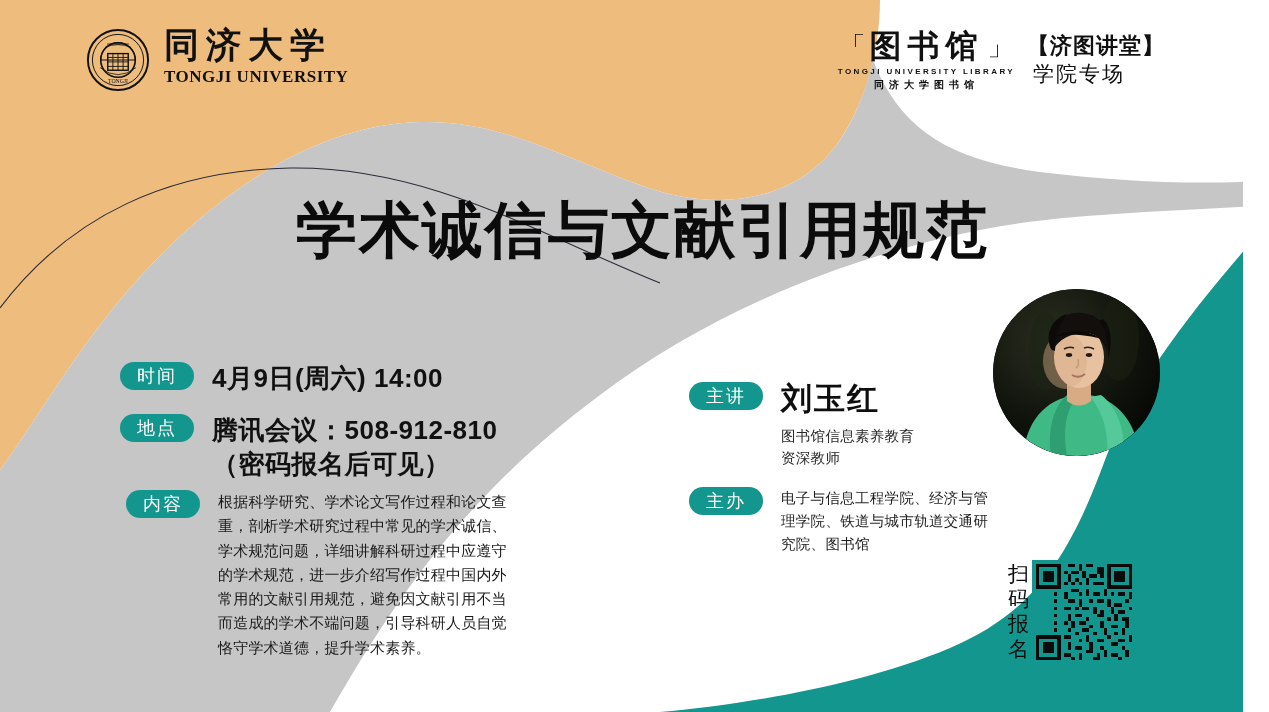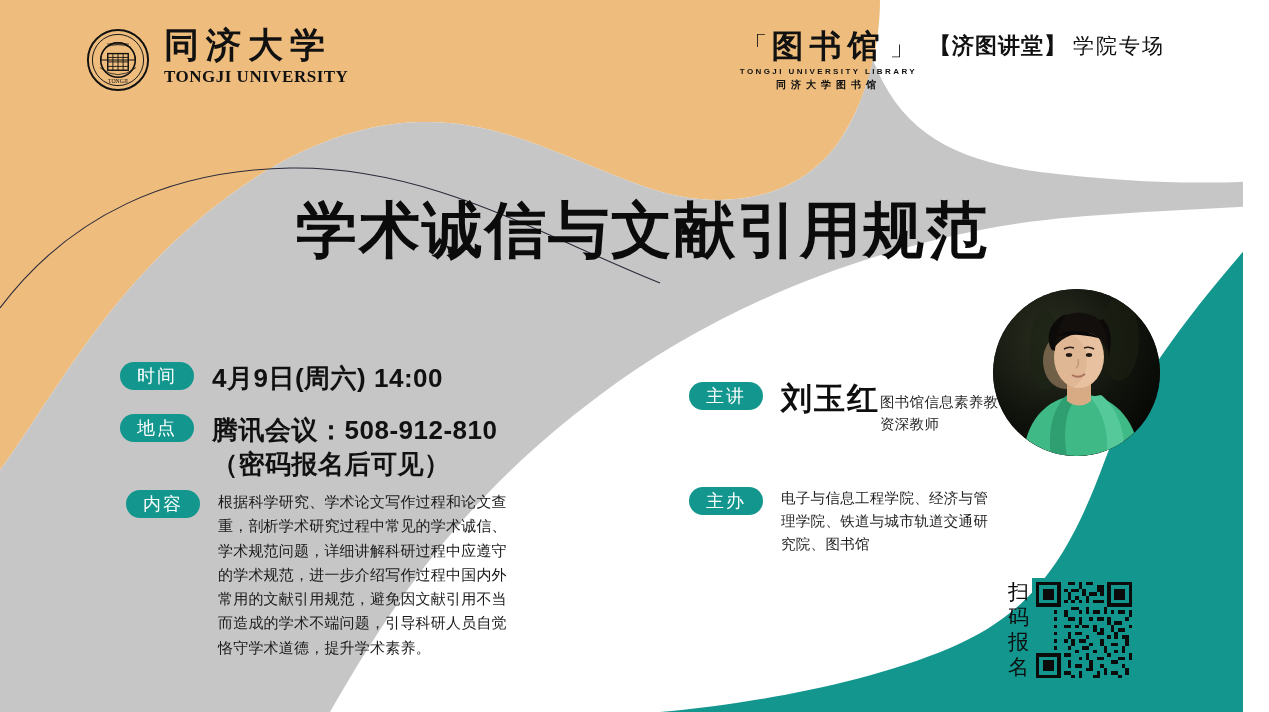--- a/index.html
+++ b/index.html
@@ -124,21 +124,21 @@
   }
   .lib-cn-small {
     font-size: 10px;
     letter-spacing: 5px;
     color: #111111;
     margin-top: 2px;
     font-weight: bold;
   }
   .lib-sub-block {
     display: flex;
-    flex-direction: row;
+    flex-direction: column;
     margin-top: 2px;
   }
   .lib-bracket {
     font-family: "Liberation Serif", "DejaVu Serif", serif;
     font-size: 22px;
     font-weight: bold;
     color: #111111;
     line-height: 1.25;
     letter-spacing: 1px;
   }
@@ -211,21 +211,21 @@
   .val-body {
     font-size: 15px;
     color: #1a1a1a;
     line-height: 1.62;
     letter-spacing: 0.2px;
     width: 292px;
     white-space: pre-line;
   }
   .speaker-col {
     display: flex;
-    flex-direction: row;
+    flex-direction: column;
   }
   .speaker-name {
     font-size: 31px;
     font-weight: bold;
     color: #0e0e0e;
     letter-spacing: 2px;
     line-height: 1.1;
   }
   .speaker-title {
     font-size: 14.5px;
@@ -253,21 +253,21 @@
     height: 167px;
     border-radius: 50%;
     overflow: hidden;
     background: #0d0f0b;
   }
 
   
   .qr-block {
     position: absolute;
     left: 1008px;
-    top: 578px;
+    top: 560px;
     display: flex;
     align-items: center;
     gap: 0;
   }
   .qr-label {
     font-size: 21px;
     color: #0d0d0d;
     line-height: 1.18;
     width: 24px;
     letter-spacing: 0px;

